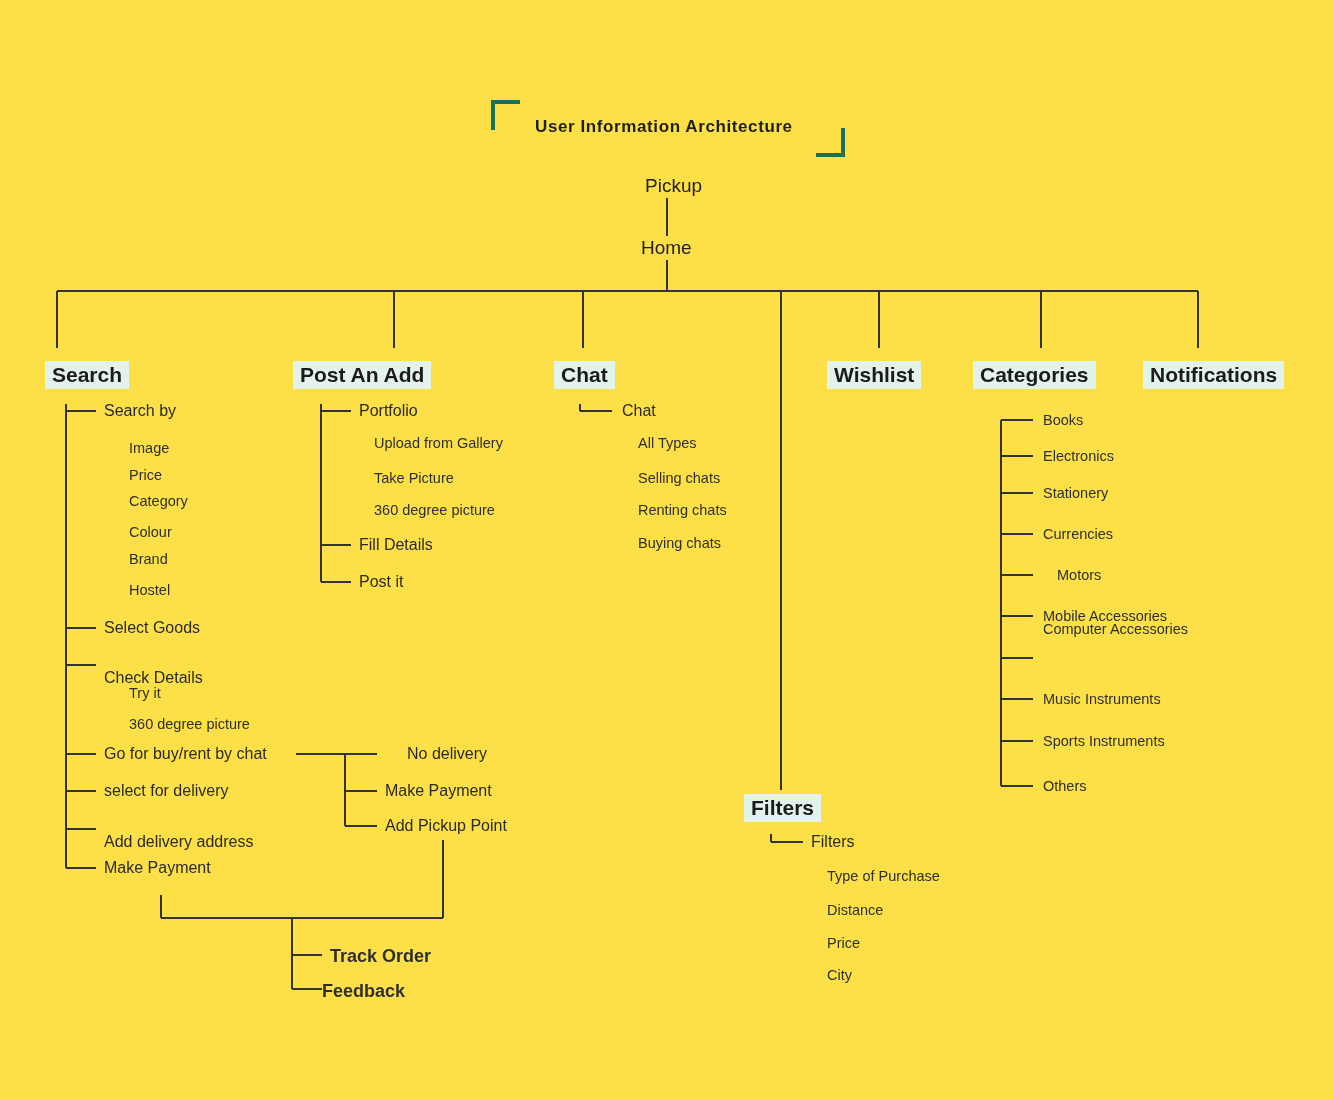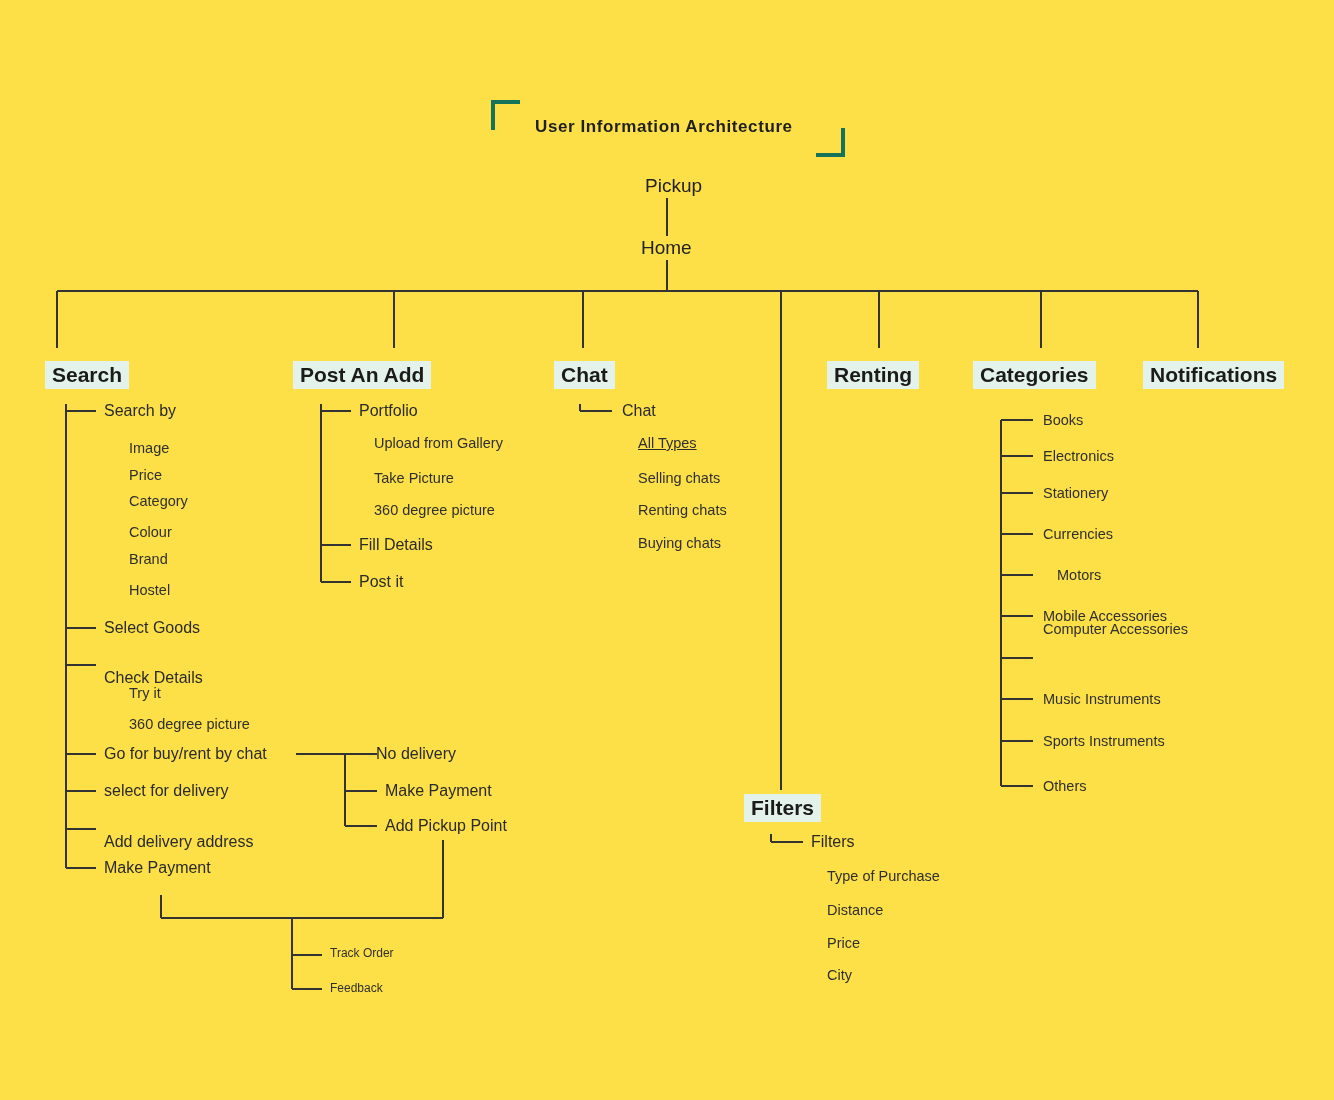--- a/index.html
+++ b/index.html
@@ -64,22 +64,22 @@
     font-weight: 400;
     color: #2f2f2f;
   }
   
   .lvl2b {
     font-size: 16px;
     font-weight: 400;
     color: #2a2a2a;
   }
   .lvl2c {
-    font-size: 12px;
-    font-weight: 400;
+    font-size: 18px;
+    font-weight: 700;
     color: #2f2f2f;
   }
 </style>
 </head>
 <body>
 
 <div id="canvas">
 
   <svg id="lines" viewBox="0 0 1334 1100" width="1334" height="1100" xmlns="http://www.w3.org/2000/svg">
     <g stroke="#333333" stroke-width="1.6" fill="none" shape-rendering="crispEdges">
@@ -182,26 +182,26 @@
   <div class="node lvl2" style="left:359px; top:403px;">Portfolio</div>
   <div class="node lvl3" style="left:374px; top:436px;">Upload from Gallery</div>
   <div class="node lvl3" style="left:374px; top:471px;">Take Picture</div>
   <div class="node lvl3" style="left:374px; top:503px;">360 degree picture</div>
   <div class="node lvl2" style="left:359px; top:537px;">Fill Details</div>
   <div class="node lvl2" style="left:359px; top:574px;">Post it</div>
 
   <div class="node section-head" style="left:554px; top:361px;">Chat</div>
 
   <div class="node lvl2" style="left:622px; top:403px;">Chat</div>
-  <div class="node lvl3" style="left:638px; top:436px;text-decoration:underline;">All Types</div>
+  <div class="node lvl3" style="left:638px; top:436px;">All Types</div>
   <div class="node lvl3" style="left:638px; top:471px;">Selling chats</div>
   <div class="node lvl3" style="left:638px; top:503px;text-align:center;">Renting chats</div>
   <div class="node lvl3" style="left:638px; top:536px;">Buying chats</div>
 
-  <div class="node section-head" style="left:827px; top:361px;">Renting</div>
+  <div class="node section-head" style="left:827px; top:361px;">Wishlist</div>
 
   <div class="node section-head" style="left:973px; top:361px;">Categories</div>
 
   <div class="node lvl3" style="left:1043px; top:413px;">Books</div>
   <div class="node lvl3" style="left:1043px; top:449px;">Electronics</div>
   <div class="node lvl3" style="left:1043px; top:486px;">Stationery</div>
   <div class="node lvl3" style="left:1043px; top:527px;">Currencies</div>
   <div class="node lvl3" style="left:1043px; top:568px;margin-left:14px;">Motors</div>
   <div class="node lvl3" style="left:1043px; top:609px;">Mobile Accessories</div>
   <div class="node lvl3" style="left:1043px; top:622px;">Computer Accessories</div>
@@ -212,20 +212,20 @@
   <div class="node section-head" style="left:1143px; top:361px;">Notifications</div>
 
   <div class="node section-head" style="left:744px; top:794px;">Filters</div>
 
   <div class="node lvl2" style="left:811px; top:834px;">Filters</div>
   <div class="node lvl3" style="left:827px; top:869px;text-align:center;">Type of Purchase</div>
   <div class="node lvl3" style="left:827px; top:903px;">Distance</div>
   <div class="node lvl3" style="left:827px; top:936px;">Price</div>
   <div class="node lvl3" style="left:827px; top:968px;">City</div>
 
-  <div class="node lvl2b" style="left:376px; top:746px;">No delivery</div>
+  <div class="node lvl2b" style="left:407px; top:746px;">No delivery</div>
   <div class="node lvl2b" style="left:385px; top:783px;">Make Payment</div>
   <div class="node lvl2b" style="left:385px; top:818px;">Add Pickup Point</div>
 
   <div class="node lvl2c" style="left:330px; top:947px;">Track Order</div>
-  <div class="node lvl2c" style="left:330px; top:982px;">Feedback</div>
+  <div class="node lvl2c" style="left:322px; top:982px;">Feedback</div>
 
 </div>
 
 </body></html>

